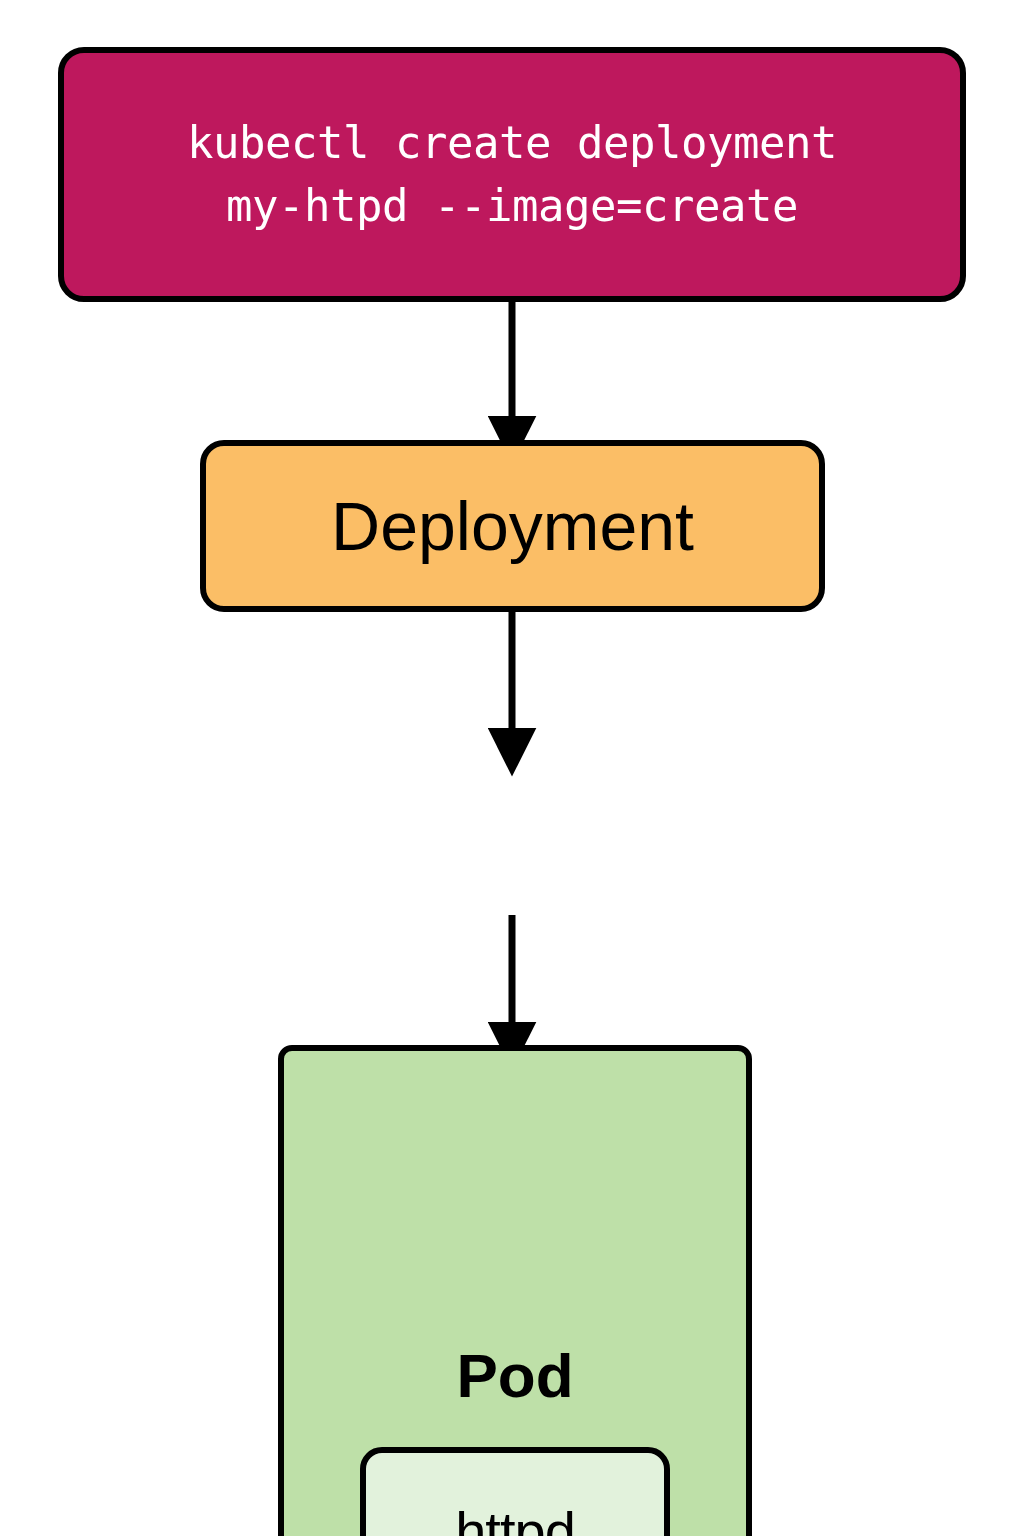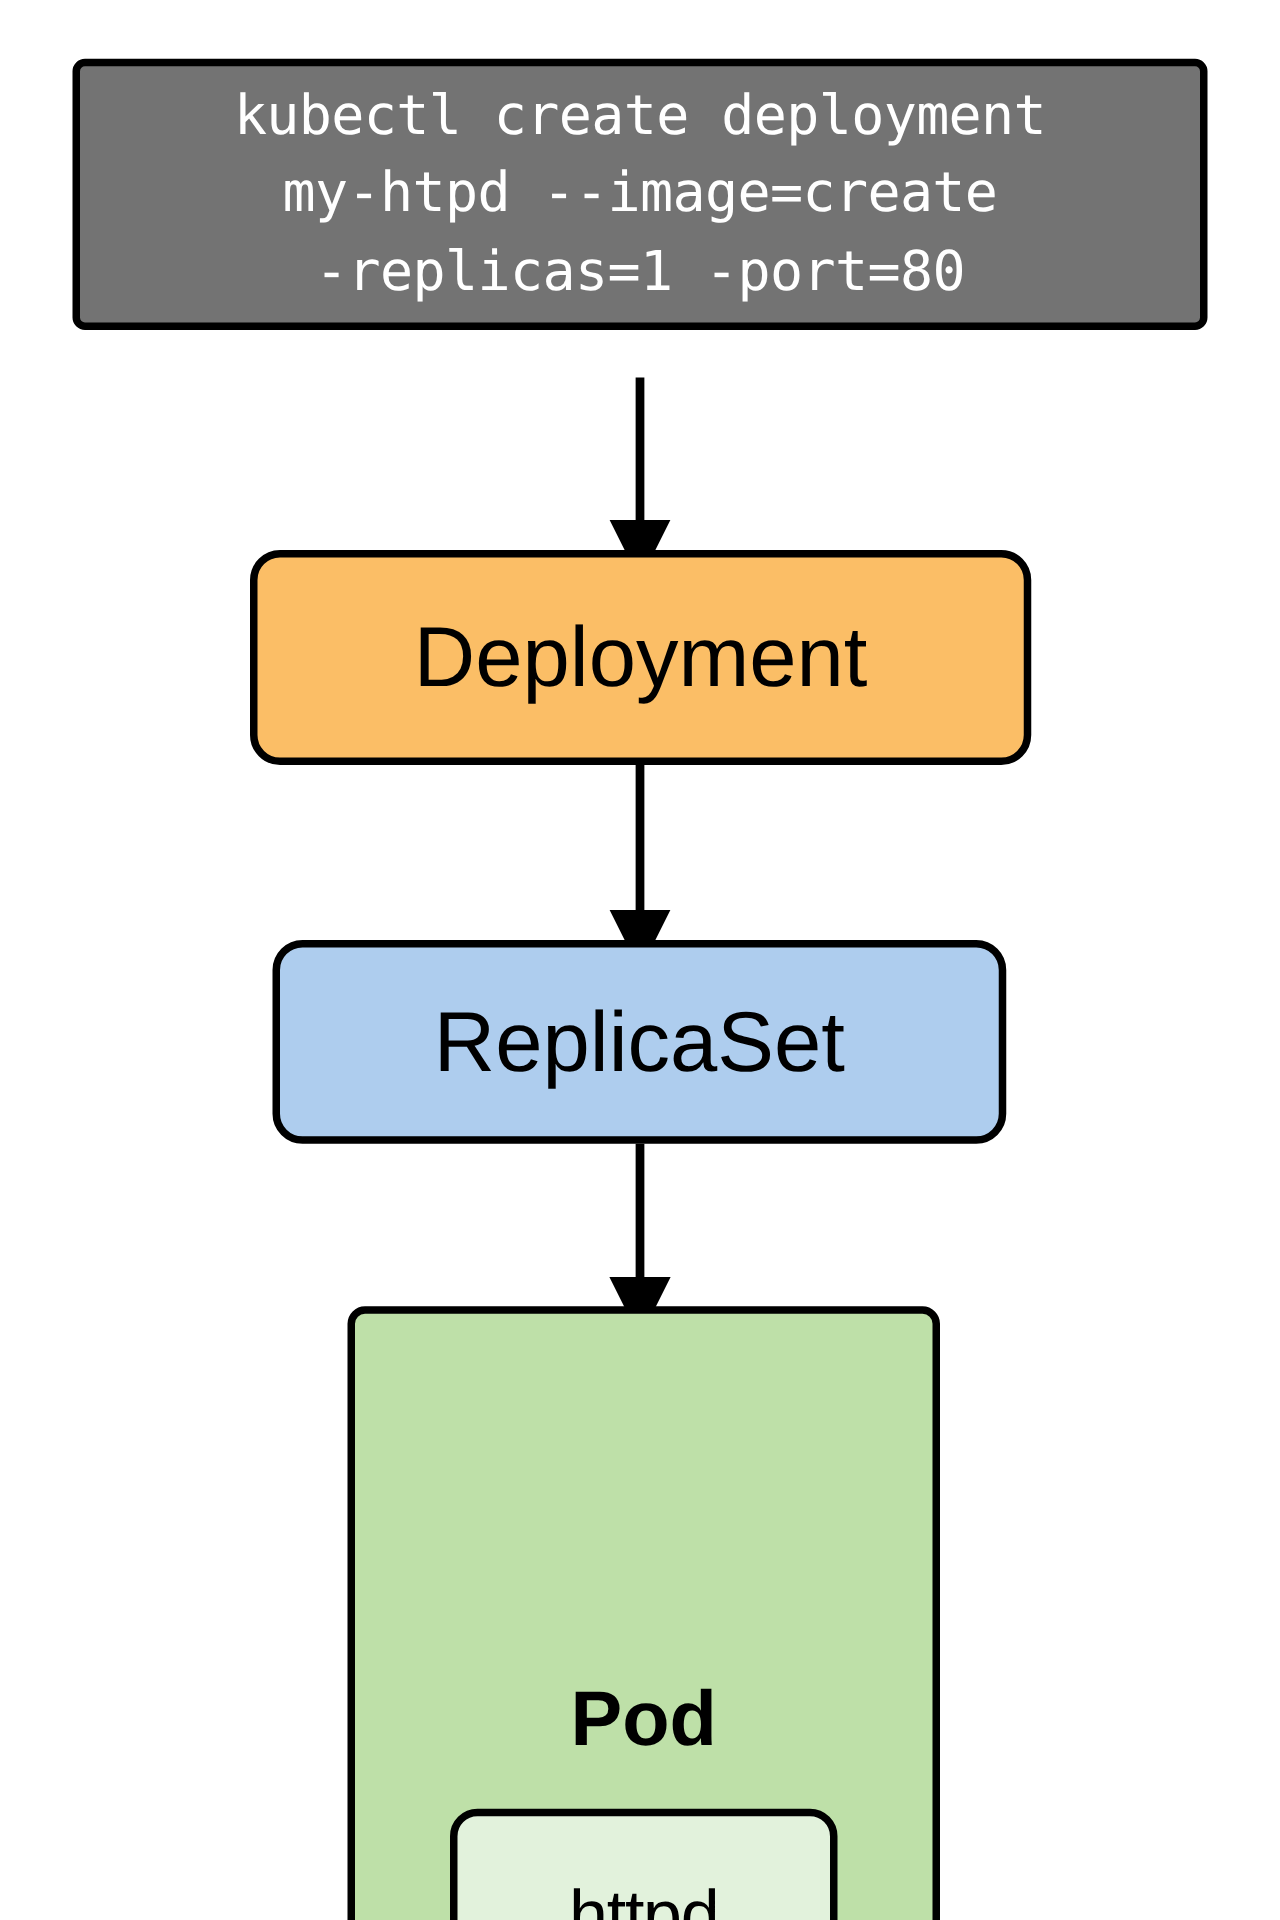--- a/index.html
+++ b/index.html
@@ -28,23 +28,23 @@
     justify-content: center;
     text-align: center;
     color: #000000;
   }
 
   
   .node--command {
     left: 58px;
     top: 47px;
     width: 908px;
-    height: 217px;
-    border-radius: 10px;
-    background: #737373;
+    height: 255px;
+    border-radius: 26px;
+    background: #be185d;
     color: #ffffff;
     flex-direction: column;
   }
 
   .cmd-line {
     font-family: "DejaVu Sans Mono", "Liberation Mono", monospace;
     font-size: 44px;
     line-height: 1.42;
     letter-spacing: -0.5px;
     white-space: pre;
@@ -137,30 +137,26 @@
     <line x1="512" y1="302" x2="512" y2="424" stroke="#000000" stroke-width="7" marker-end="url(#arrowhead)"></line>
 
     <line x1="512" y1="612" x2="512" y2="736" stroke="#000000" stroke-width="7" marker-end="url(#arrowhead)"></line>
 
     <line x1="512" y1="915" x2="512" y2="1030" stroke="#000000" stroke-width="7" marker-end="url(#arrowhead)"></line>
   </svg>
 
   <div class="node node--command">
     <div class="cmd-line">kubectl create deployment</div>
     <div class="cmd-line">my-htpd --image=create</div>
-    <div class="cmd-line">-replicas=1 -port=80</div>
   </div>
 
   <div class="node node--deployment">
     <span class="node-label">Deployment</span>
   </div>
 
-  <div class="node node--replicaset">
-    <span class="node-label">ReplicaSet</span>
-  </div>
 
   <div class="node node--pod">
     <span class="pod-title">Pod</span>
 
     <div class="node node--container">
       <span class="container-label">httpd</span>
     </div>
   </div>
 
 </div>

